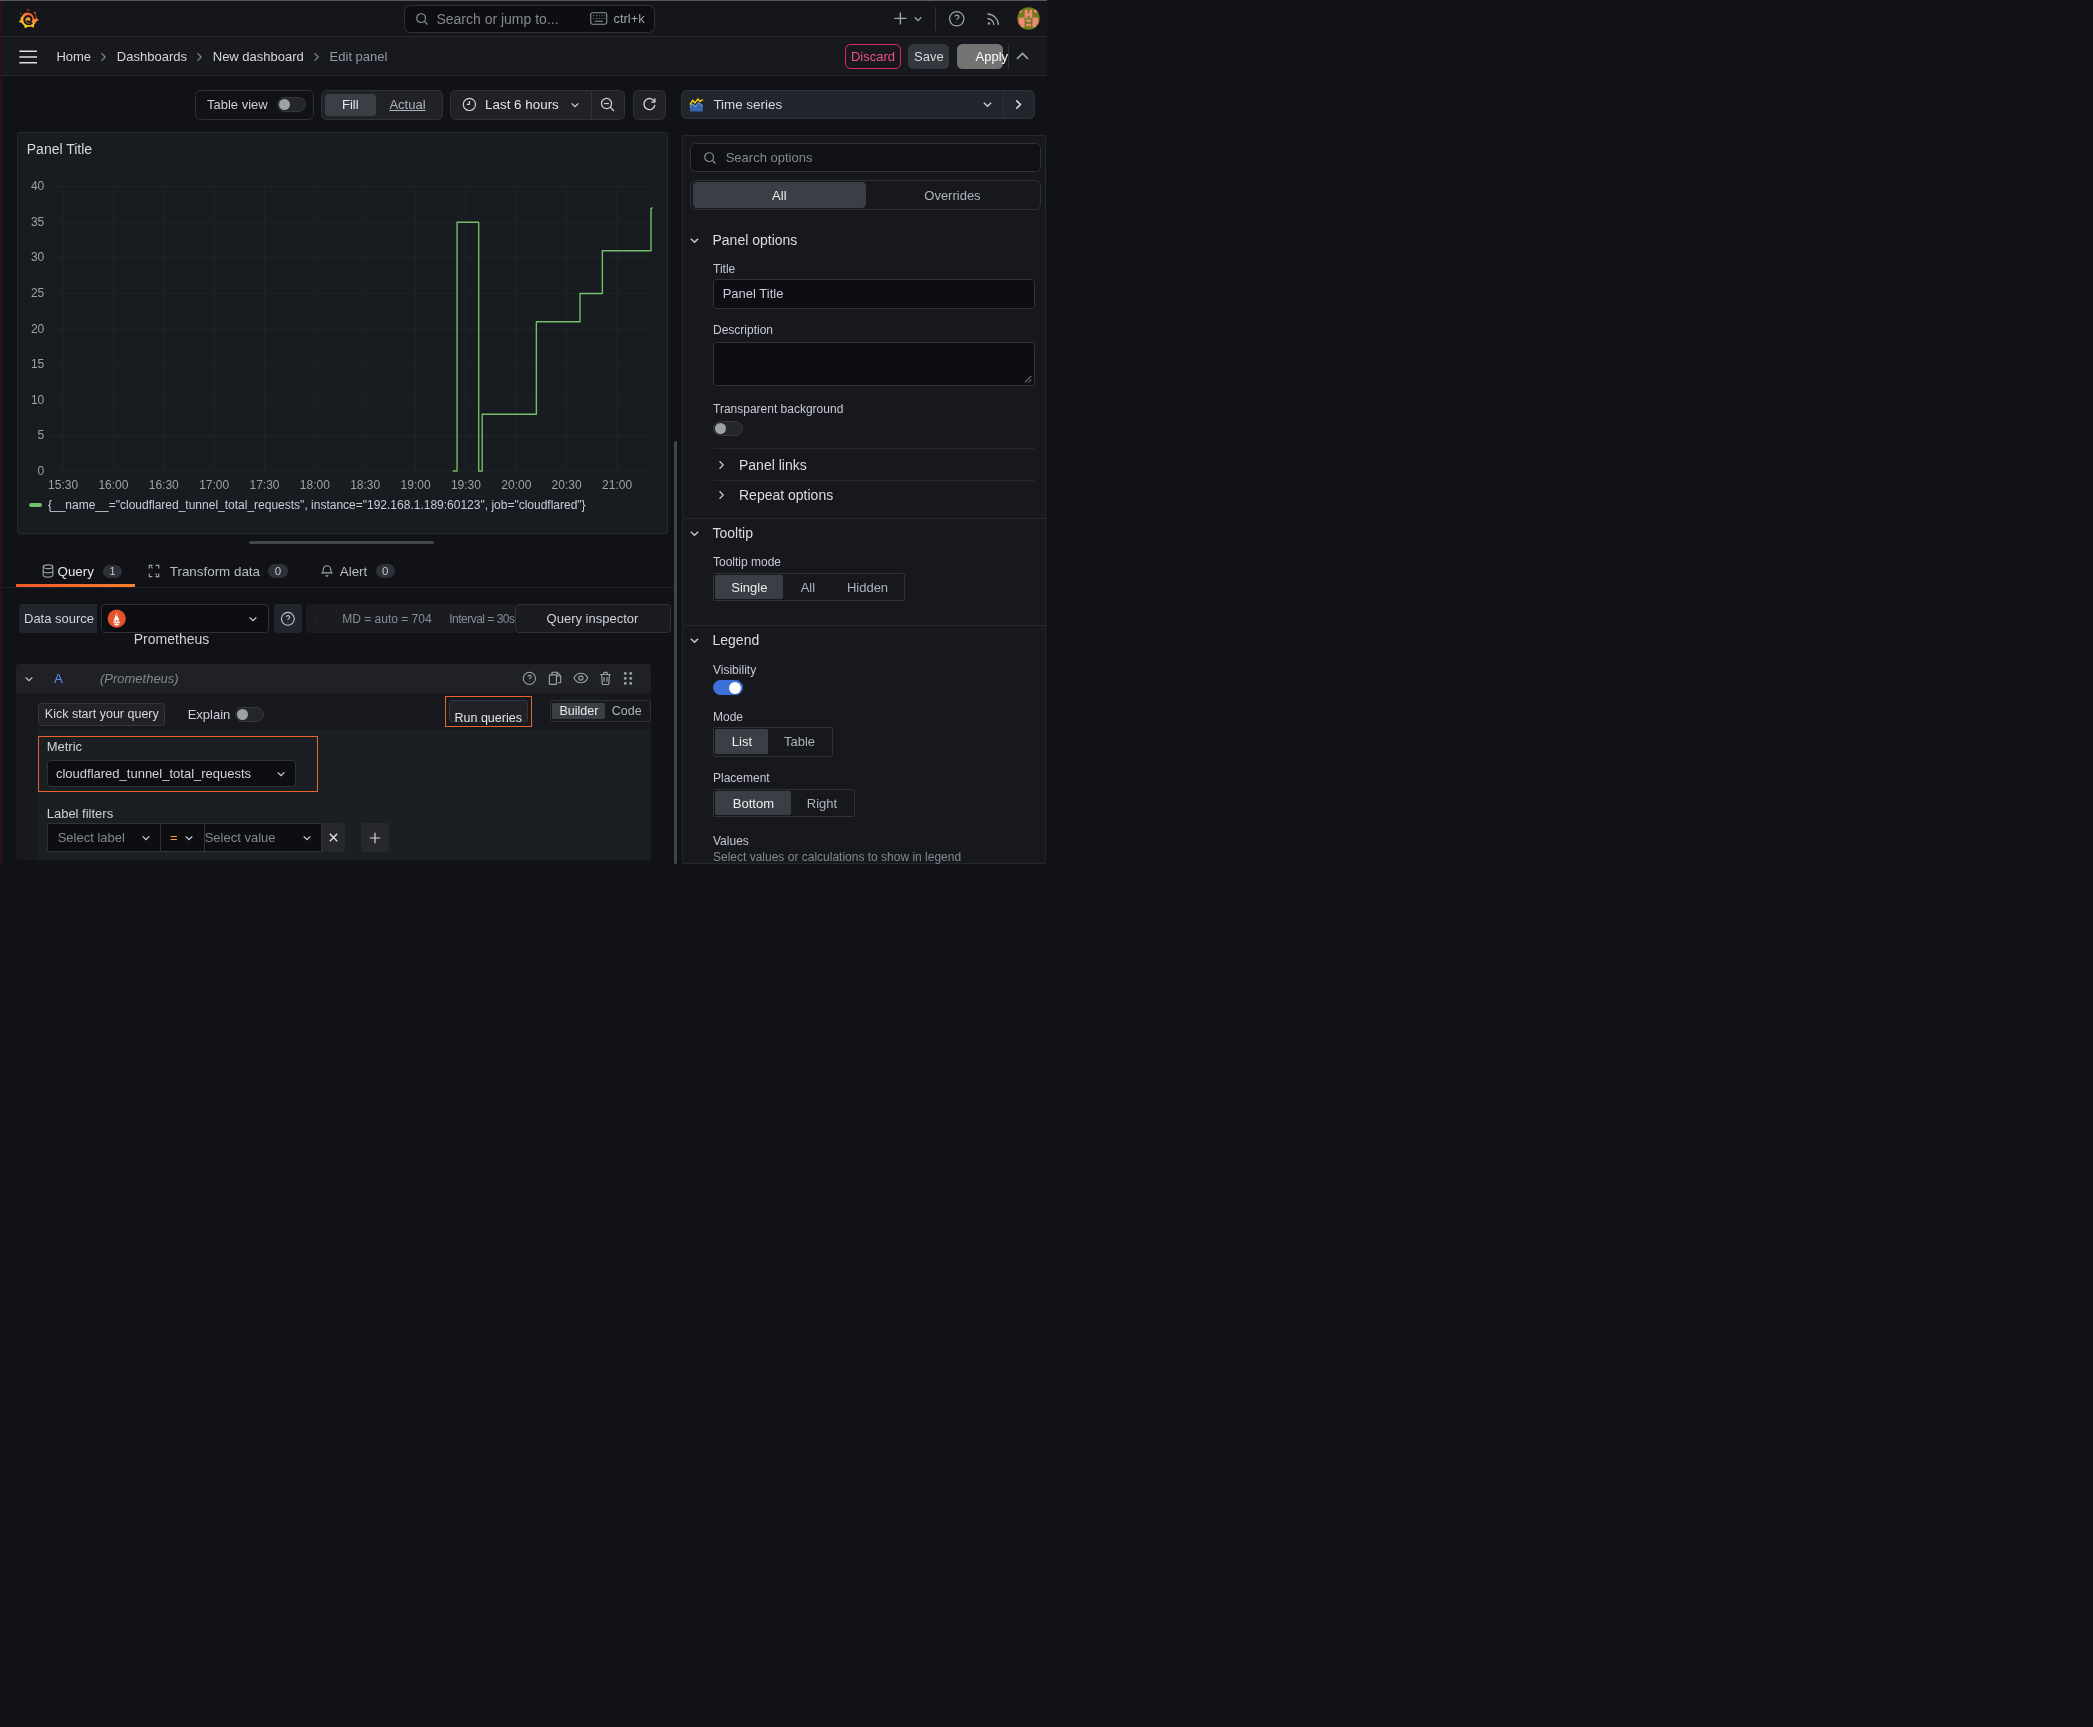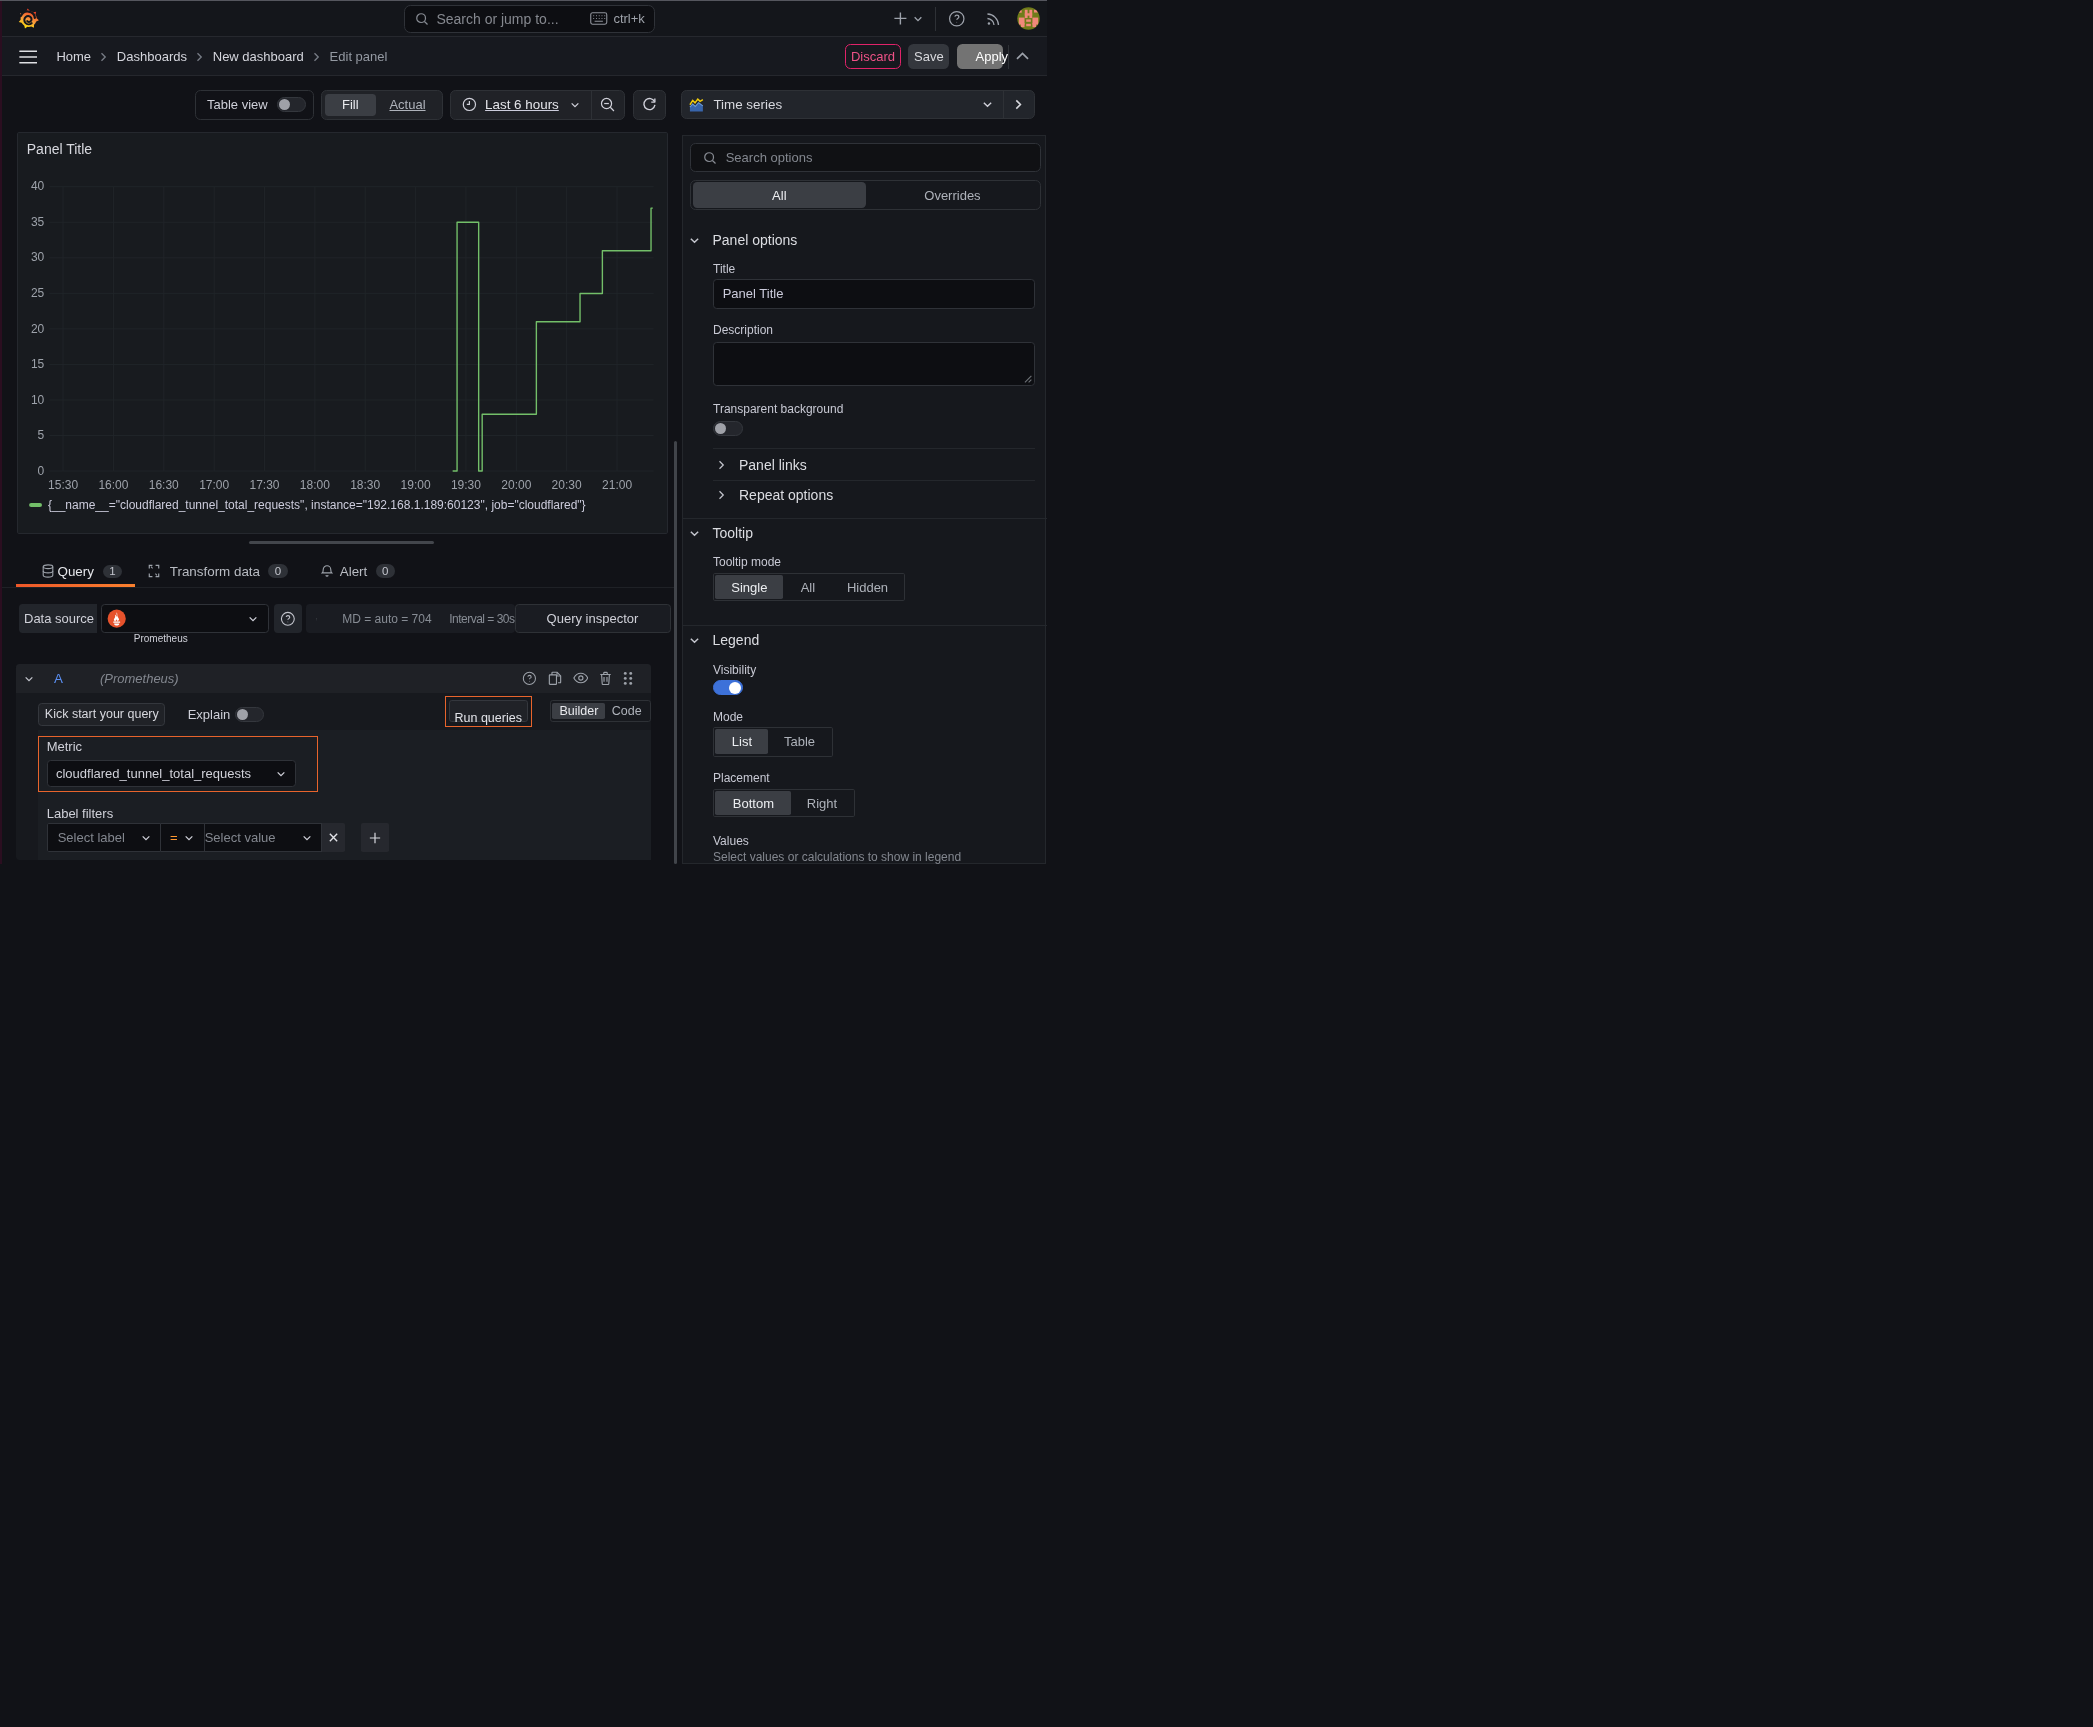--- a/index.html
+++ b/index.html
@@ -152,21 +152,21 @@
   <div class="abs" style="left:195px; top:90px; width:119px; height:29.5px; border:0.9px solid #2e3136; border-radius:5.5px; background:transparent; display:flex; align-items:center;">
     <span style="margin-left:11px; font-size:13px; color:#cfd0d9;">Table view</span>
     <div class="tgl" style="margin-left:9.2px;">
         <div class="knob"></div>
       </div>
   </div>
   <div class="abs tbtn" style="left:321px; top:90px; width:122px; display:flex; align-items:center; padding:2.8px;">
     <div class="seg-on" style="width:51px; height:22px; display:flex; align-items:center; justify-content:center; font-size:13px;">Fill</div>
     <div style="flex:1; display:flex; align-items:center; justify-content:center; font-size:13px; color:#aeb2ba;text-decoration:underline;">Actual</div>
   </div>
-  <div class="abs tbtn" style="left:450px; top:90px; width:175px; display:flex; align-items:center;text-decoration:underline;">
+  <div class="abs tbtn" style="left:450px; top:90px; width:175px; display:flex; align-items:center;">
     <svg style="margin-left:11px" width="14.8" height="14.8" viewBox="0 0 16 16" fill="none" stroke="#cfd0d9" stroke-width="1.3">
         <circle cx="8" cy="8" r="6.6"></circle>
         <path d="M8 4.2V8H5.2"></path>
       </svg>
     <span style="margin-left:8.3px; font-size:13.4px; color:#e4e5ea;">Last 6 hours</span>
     <svg style="margin-left:11px" width="10" height="10" viewBox="0 0 12 12" fill="none" stroke="#cfd0d9" stroke-width="1.5">
         <path d="M2 4l4 4 4-4"></path>
       </svg>
     <div style="margin-left:auto; width:0.9px; height:28px; background:#2e3136;"></div>
     <svg style="margin:0 8.3px" width="15.7" height="15.7" viewBox="0 0 18 18" fill="none" stroke="#cfd0d9" stroke-width="1.4">
@@ -269,21 +269,21 @@
         <span style="margin-left:5.5px; font-size:13px; color:#d0d1d9;">Data source</span>
       </div>
     <div style="position:absolute; left:82px; top:0; width:168px; height:29px;" class="ibox">
       <div style="display:flex; align-items:center; height:100%;">
         <svg style="margin-left:5.5px" width="19.4" height="19.4" viewBox="0 0 22 22">
             <circle cx="11" cy="11" r="10.3" fill="#e6522c"></circle>
             <path fill="#fff" d="M11 3.6c1.1 1.9.5 3.1.8 4.4.2 1 .9 1.7 1.4 2.6.4.8.6 1.9.3 3-.3-.7-.8-1.1-1.1-1.2.1.7 0 1.7-.6 2.3.1-1.2-.6-1.9-.9-3-.4.9-.8 1.6-.7 2.8-.7-.5-1.1-1.3-1-2.1-.5.5-.8 1.2-.7 2-.5-.5-.8-1.3-.7-2.2.1-1.1.9-1.9 1.3-2.9.4-1 .2-2 .1-2.7.8.4 1.6 1.2 1.8 2.4.3-.6.3-1.4.1-2.2-.3-1-.4-1.8-.1-3.2z"></path>
             <rect x="7.1" y="14.1" width="7.8" height="1.6" rx=".3" fill="#fff"></rect>
             <path fill="#fff" d="M8.2 16.5h5.6v.9c0 .7-1.1 1.4-2.8 1.4s-2.8-.7-2.8-1.4z"></path>
           </svg>
-        <span style="margin-left:7.4px; font-size:10px; color:#d0d1d9;margin-top:40px;">Prometheus</span>
+        <span style="margin-left:7.4px; font-size:14px; color:#d0d1d9;margin-top:40px;">Prometheus</span>
         <svg style="margin-left:auto; margin-right:9.2px;" width="10" height="10" viewBox="0 0 12 12" fill="none" stroke="#cfd0d9" stroke-width="1.5">
             <path d="M2 4l4 4 4-4"></path>
           </svg>
       </div>
     </div>
     <div style="position:absolute; left:255px; top:0; width:28px; height:29px; background:#22252b; border-radius:3.7px; display:flex; align-items:center; justify-content:center;">
       <svg width="15.7" height="15.7" viewBox="0 0 20 20" fill="none" stroke="#c3c5cd" stroke-width="1.4">
           <circle cx="10" cy="10" r="8.2"></circle>
           <path d="M7.8 7.6c0.3-1 1.2-1.7 2.3-1.7 1.3 0 2.3 1 2.3 2.1 0 1.7-2.4 1.7-2.4 3.2"></path>
           <circle cx="10" cy="13.9" r="0.6" fill="#c3c5cd" stroke="none"></circle>

